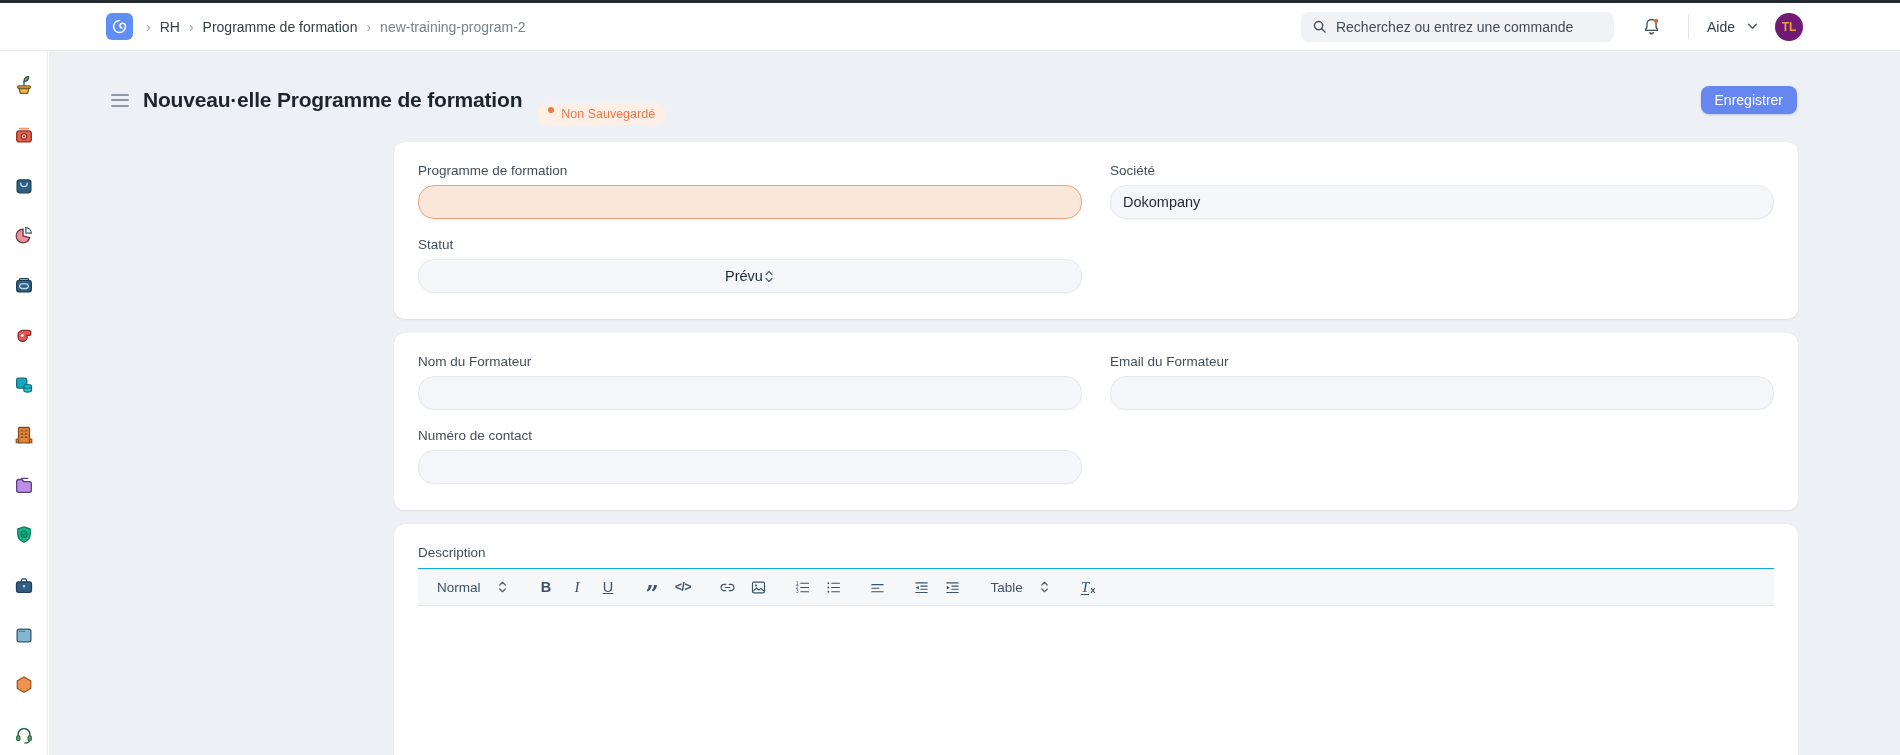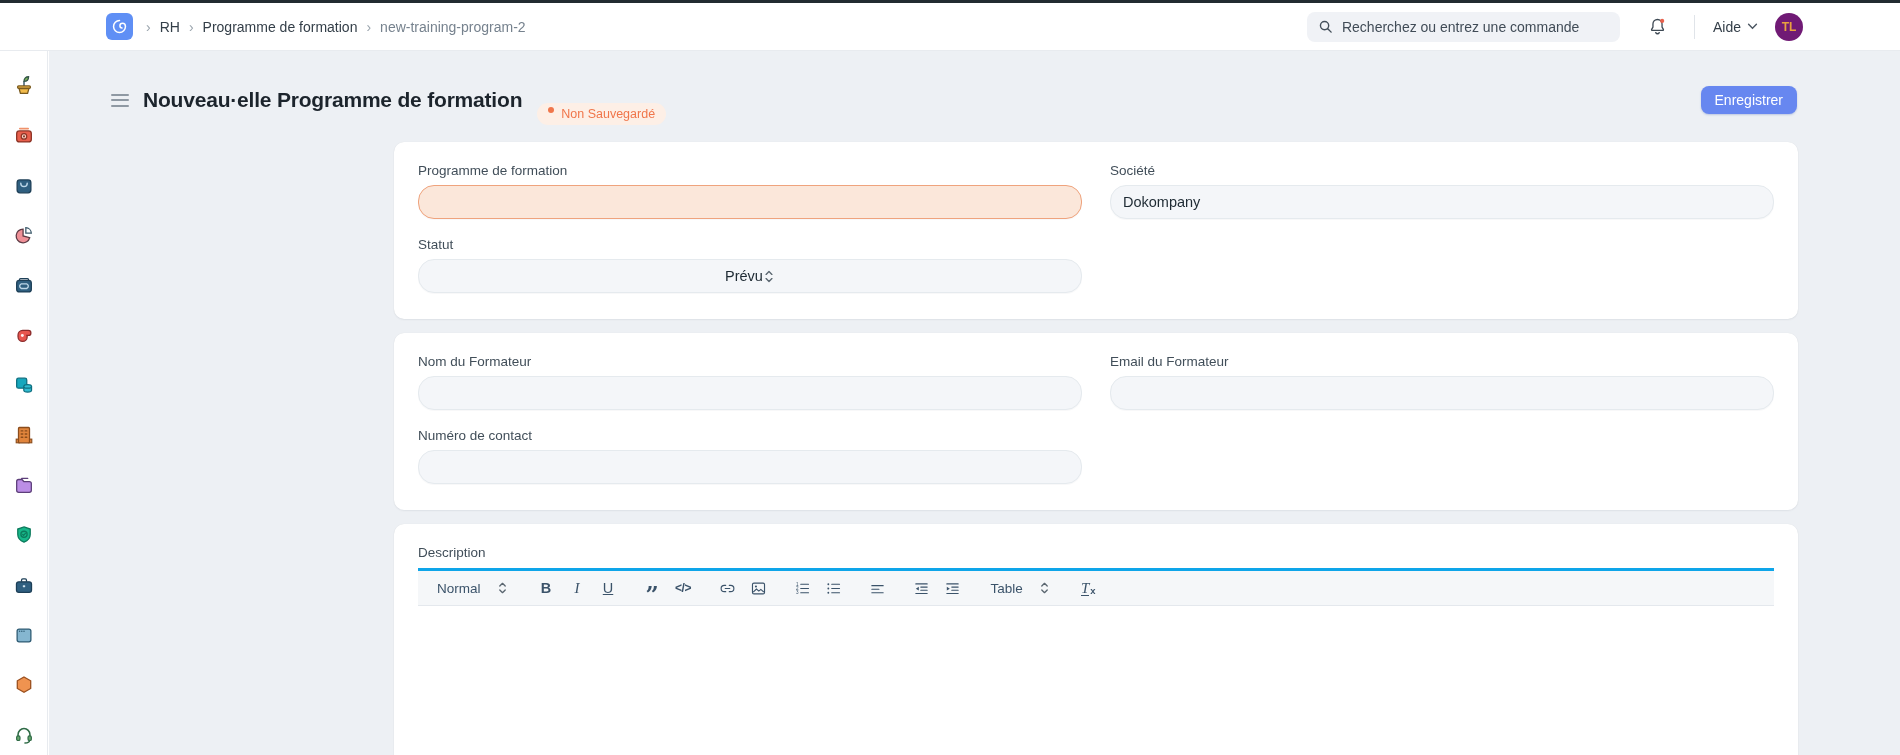--- a/index.html
+++ b/index.html
@@ -21,21 +21,21 @@
   .crumb.current { color:#76828e; cursor:default; }
   .nav-right { display:flex; align-items:center; }
   .search { width:313px; height:30px; background:#f0f2f6; border-radius:8px;
     display:flex; align-items:center; padding:0 11px; gap:9px;justify-content:space-between; }
   .search svg { flex:none; }
   .search input { border:none; background:transparent; outline:none; font-size:14px;
     color:#39434e; width:100%; font-family:inherit; padding:0; }
   .search input::placeholder { color:#414c57; opacity:1; }
   .bell-wrap { margin-left:27px; position:relative; width:22px; height:24px; cursor:pointer; }
   .nav-divider { width:1px; height:24px; background:#e0e4e9; margin:0 18px 0 25px; }
-  .help { display:flex; align-items:center; gap:6px; font-size:14px; color:#333e48; cursor:pointer; }
+  .help { display:flex; align-items:center; gap:12px; font-size:14px; color:#333e48; cursor:pointer; }
   .avatar { width:28px; height:28px; border-radius:50%; background:#701a75; color:#e9a13e;
     font-size:12px; font-weight:700; display:flex; align-items:center; justify-content:center;
     margin-left:17px; cursor:pointer; }
 
   
   .sidebar { position:fixed; top:51px; left:0; bottom:0; width:48px; background:#fff;
     border-right:1px solid #e8ebef; display:flex; flex-direction:column; align-items:center;
     padding-top:23px; gap:28px; z-index:15; }
   .side-item { width:22px; height:22px; display:flex; cursor:pointer; flex:none; }
   .side-item svg { width:22px; height:22px; }
@@ -64,21 +64,21 @@
   .control { height:34px; border-radius:16px; background:#f4f6f9; border:1px solid #e5eaee;
     display:flex; align-items:center; padding:0 12px; font-size:14.5px; color:#1e2a33;
     width:100%; box-shadow:0 1px 1px rgba(25,39,52,.03); }
   input.control { font-family:inherit; outline:none; }
   .control.required { background:#fbe7da; border-color:#efa37d; }
   .select { justify-content:center; cursor:pointer; }
   .updown { color:#5a6670; flex:none; }
 
   
   .editor { margin-top:8px; }
-  .toolbar { height:38px; background:#f5f7f9; border-top:3px solid #0ea5e9;
+  .toolbar { height:38px; background:#f5f7f9; border-top:1px solid #0ea5e9;
     border-bottom:1px solid #e4e8ed; display:flex; align-items:center; padding:0 9px;
     color:#3b536a; }
   .tb-sel { display:flex; align-items:center; gap:16px; padding:0 10px; font-size:13.5px;
     cursor:pointer; white-space:nowrap; }
   .tb-btn { width:27px; height:27px; display:flex; align-items:center; justify-content:center;
     margin:0 2px; border-radius:5px; cursor:pointer; color:#3b536a; }
   .tb-gap { width:13px; flex:none; }
   .tb-b { font-weight:700; font-size:14.5px; }
   .tb-i { font-style:italic; font-size:15px; font-family:"Liberation Serif",serif; }
   .tb-u { text-decoration:underline; font-size:14.5px; }

